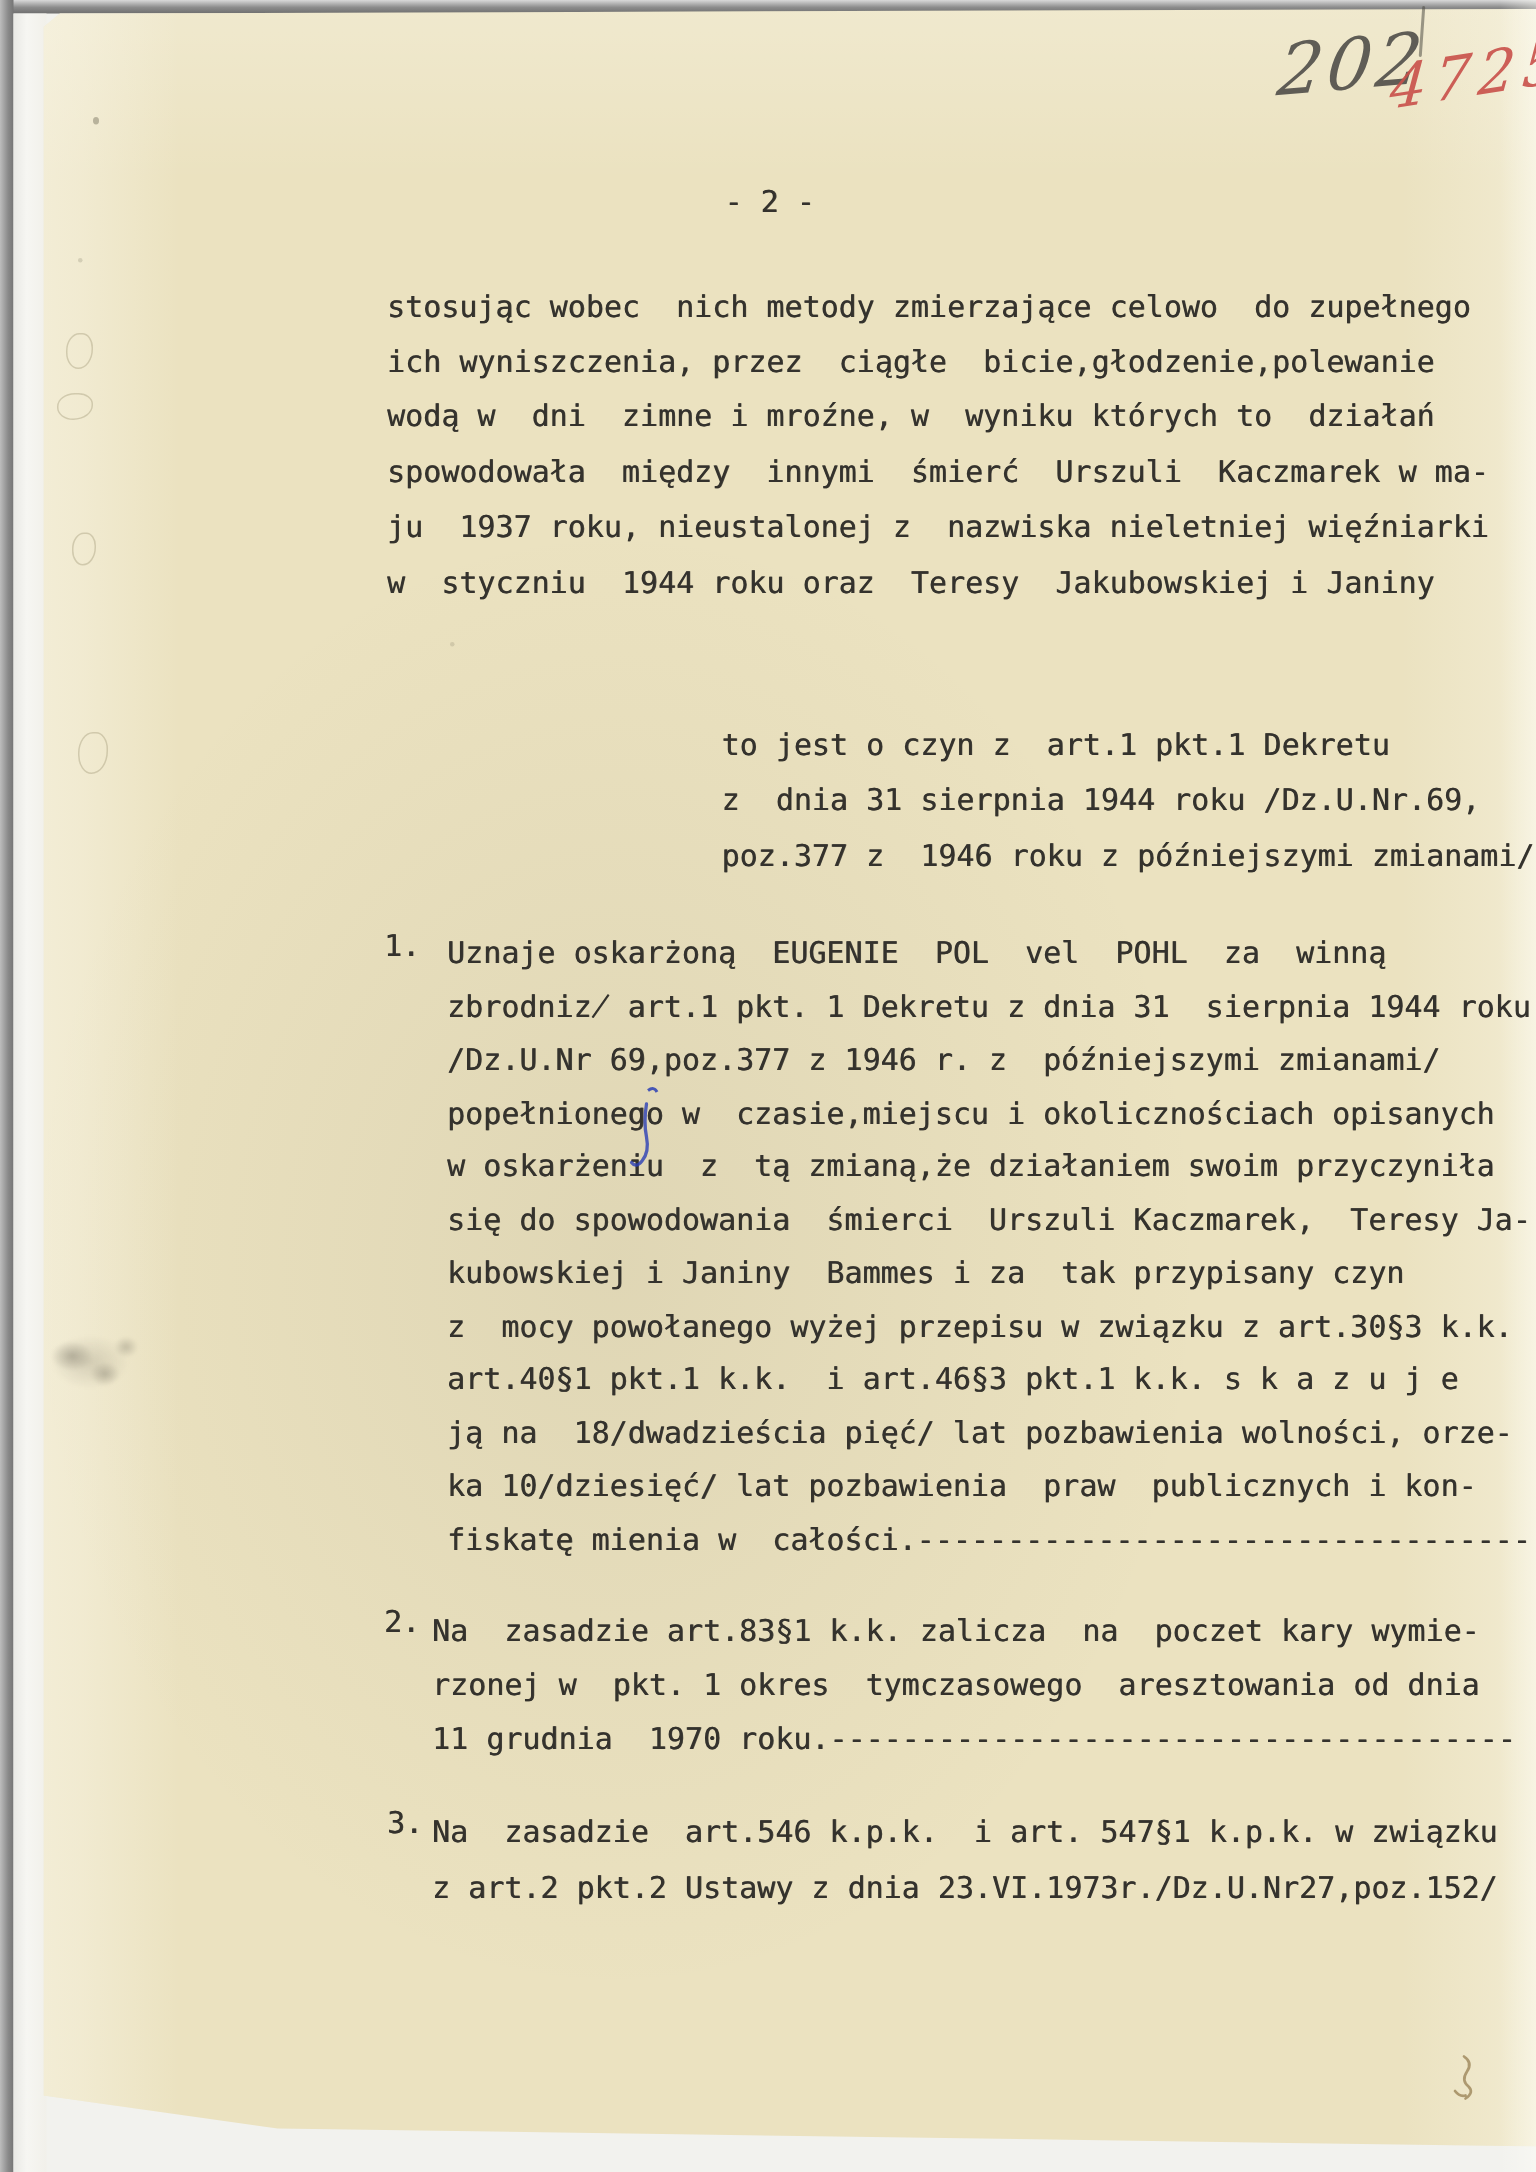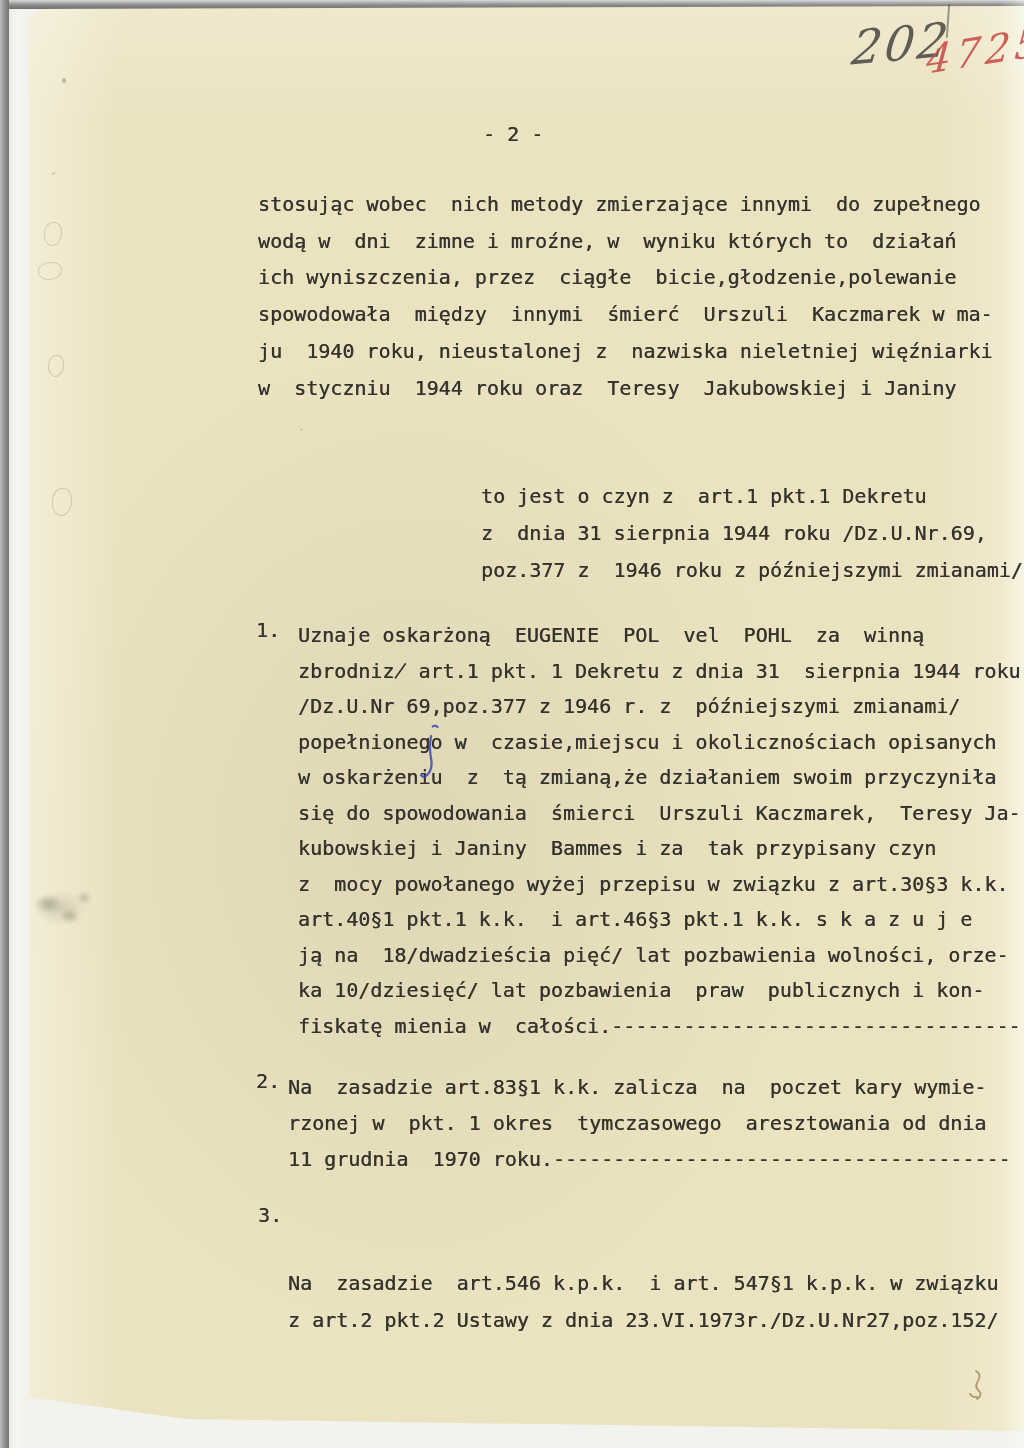--- a/index.html
+++ b/index.html
@@ -86,25 +86,25 @@
 <div class="crease"></div>
 
 <div class="hand hand-pencil">202</div>
 <div class="hand hand-red">4725</div>
 
 <div class="block" style="left:483px;top:122px;">
   <div class="tline">- 2 -</div>
 </div>
 
 <div class="block para1" style="left:258px;top:186px;">
-  <div class="tline">stosując wobec  nich metody zmierzające innymi  do zupełnego</div>
+  <div class="tline">stosując wobec  nich metody zmierzające celowo  do zupełnego</div>
+  <div class="tline">ich wyniszczenia, przez  ciągłe  bicie,głodzenie,polewanie</div>
   <div class="tline">wodą w  dni  zimne i mroźne, w  wyniku których to  działań</div>
-  <div class="tline">ich wyniszczenia, przez  ciągłe  bicie,głodzenie,polewanie</div>
   <div class="tline">spowodowała  między  innymi  śmierć  Urszuli  Kaczmarek w ma-</div>
-  <div class="tline">ju  1940 roku, nieustalonej z  nazwiska nieletniej więźniarki</div>
+  <div class="tline">ju  1937 roku, nieustalonej z  nazwiska nieletniej więźniarki</div>
   <div class="tline">w  styczniu  1944 roku oraz  Teresy  Jakubowskiej i Janiny</div>
 </div>
 
 <div class="block charge" style="left:481px;top:478px;">
   <div class="tline">to jest o czyn z  art.1 pkt.1 Dekretu</div>
   <div class="tline">z  dnia 31 sierpnia 1944 roku /Dz.U.Nr.69,</div>
   <div class="tline">poz.377 z  1946 roku z późniejszymi zmianami/</div>
 </div>
 
 <div class="num tline" style="left:256px;top:618px;">1.</div>
@@ -129,20 +129,20 @@
 </svg>
 
 <div class="num tline" style="left:256px;top:1069px;">2.</div>
 <div class="block item2" style="left:288px;top:1069px;">
   <div class="tline">Na  zasadzie art.83§1 k.k. zalicza  na  poczet kary wymie-</div>
   <div class="tline">rzonej w  pkt. 1 okres  tymczasowego  aresztowania od dnia</div>
   <div class="tline">11 grudnia  1970 roku.--------------------------------------</div>
 </div>
 
 <div class="num tline" style="left:258px;top:1203px;">3.</div>
-<div class="block item3" style="left:288px;top:1265px;">
+<div class="block item3" style="left:288px;top:1203px;">
   <div class="tline">Na  zasadzie  art.546 k.p.k.  i art. 547§1 k.p.k. w związku</div>
   <div class="tline">z art.2 pkt.2 Ustawy z dnia 23.VI.1973r./Dz.U.Nr27,poz.152/</div>
 </div>
 
 <svg class="brownmark" width="26" height="34" viewBox="0 0 26 34">
   <path d="M14,3 q6,4 2,10 q-4,6 1,10 q4,4 -2,8 M8,26 q3,4 7,3" stroke="#8a7040" stroke-width="1.8" fill="none" opacity="0.65" stroke-linecap="round"></path>
 </svg>
 
 </body></html>

